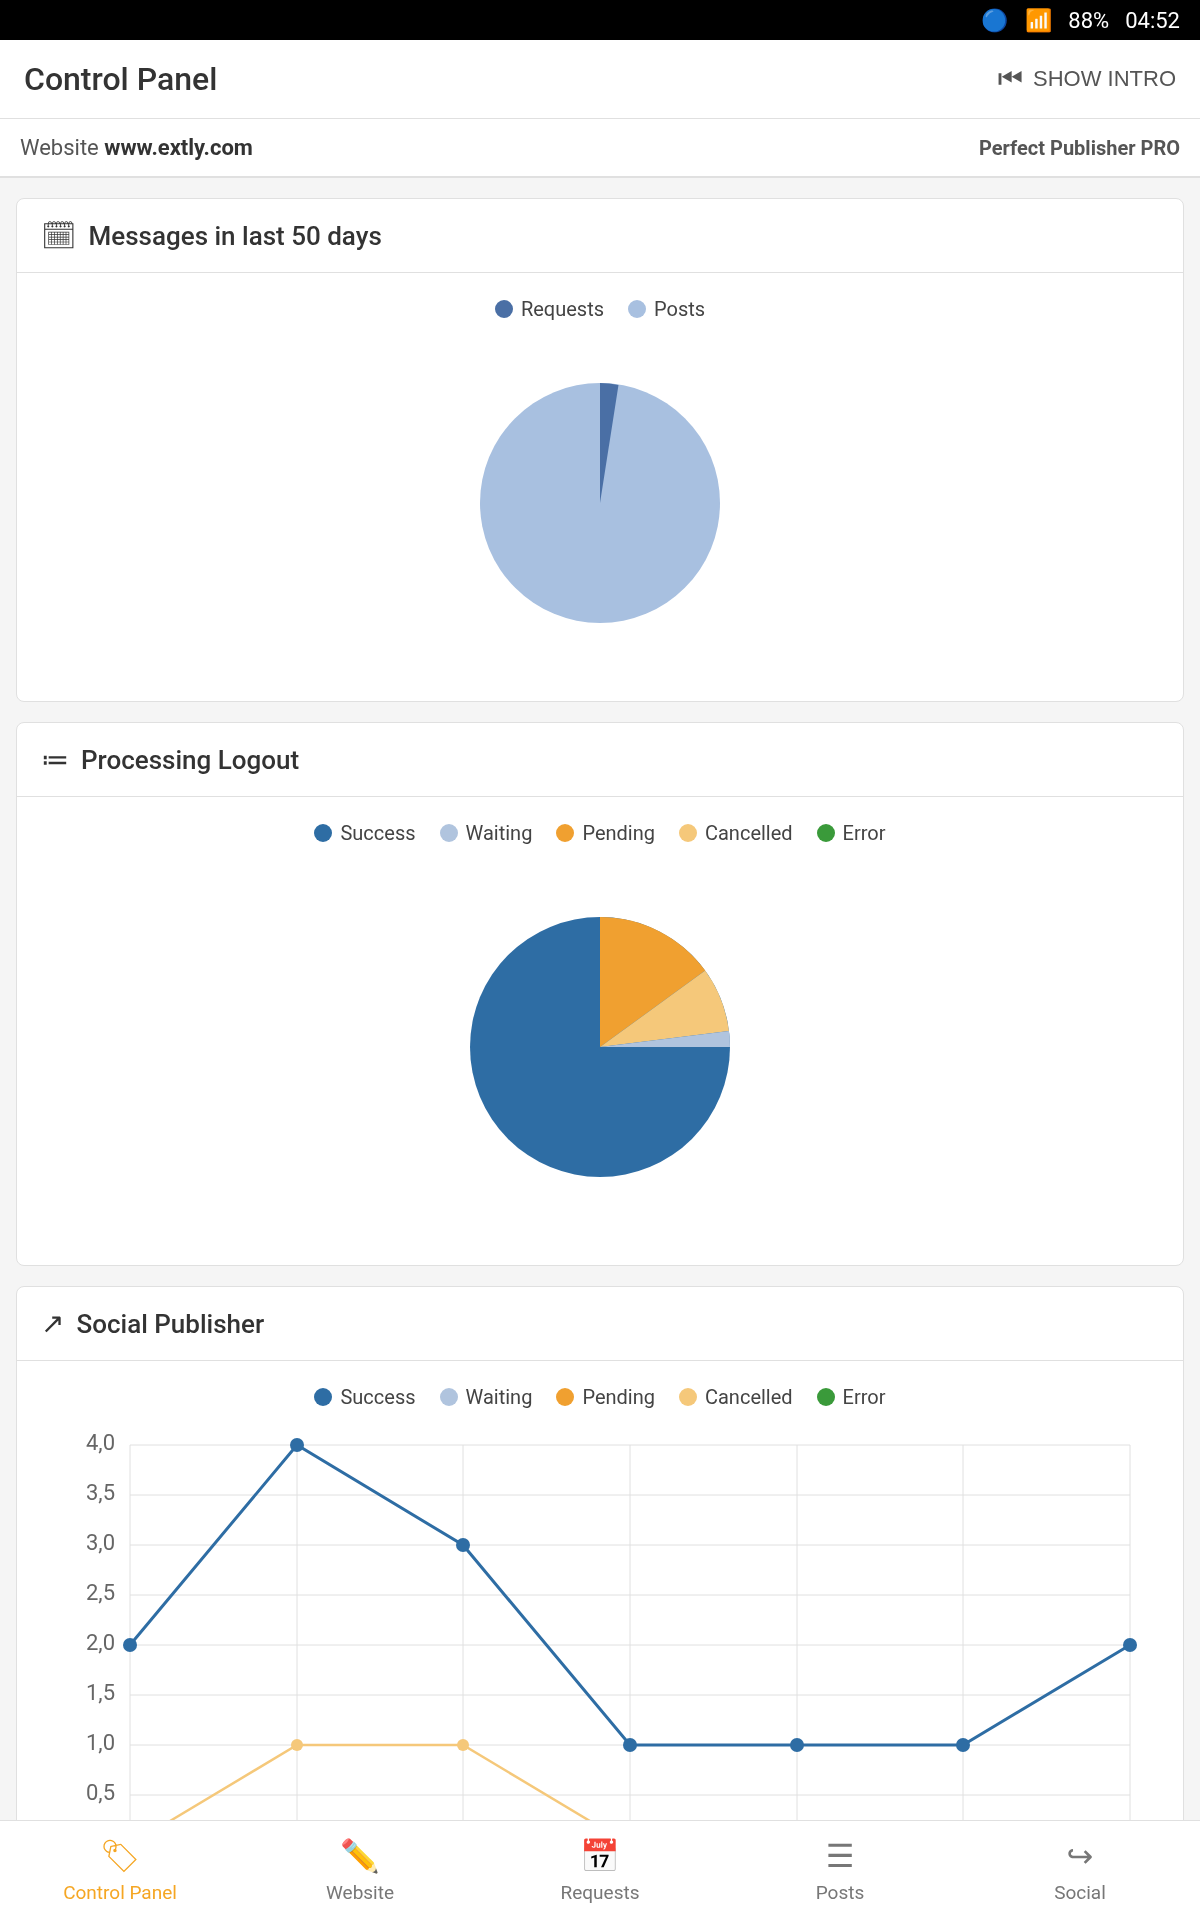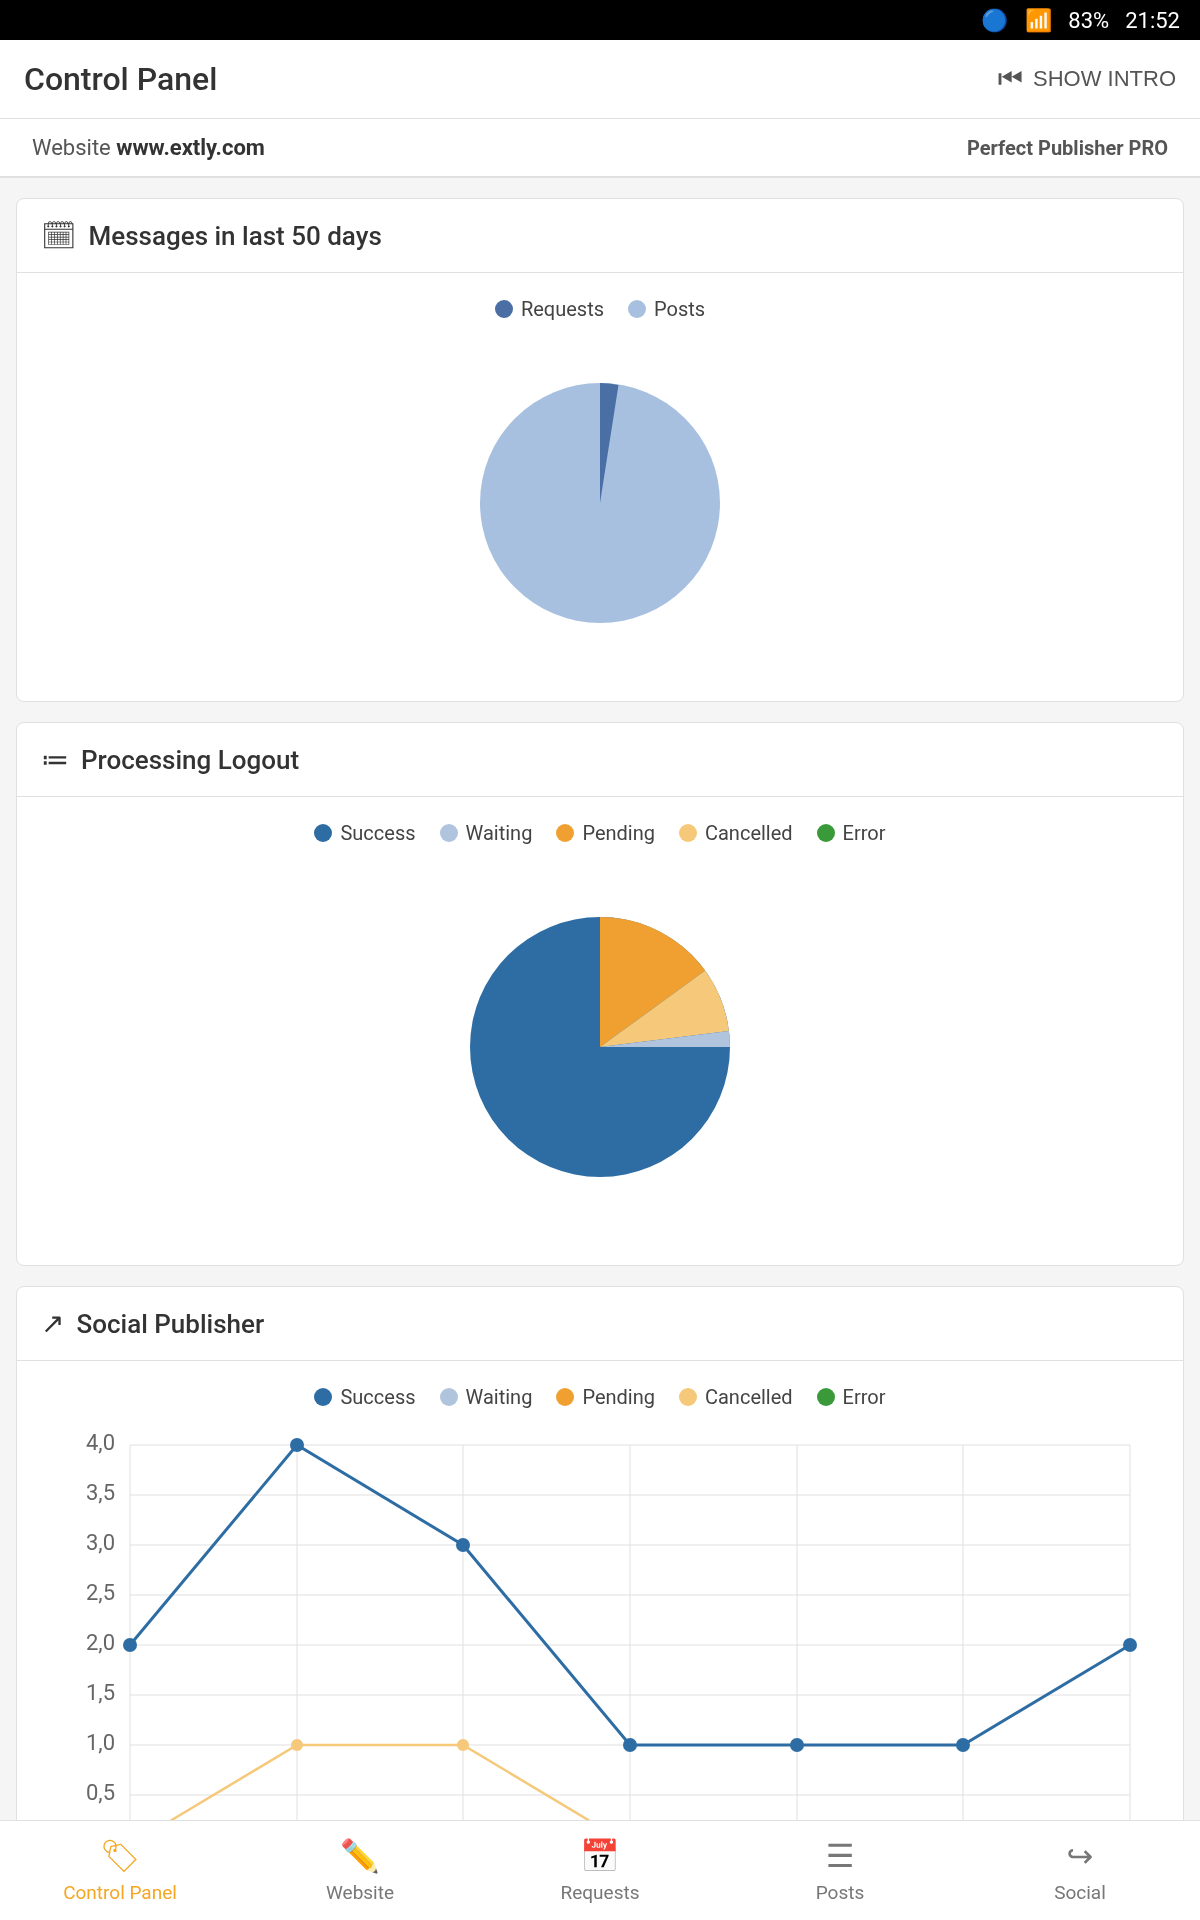--- a/index.html
+++ b/index.html
@@ -50,21 +50,21 @@
       font-weight: 500;
     }
     .show-intro-btn .icon-skip {
       font-size: 28px;
       color: #555;
     }
 
     
     .website-bar {
       background: #fff;
-      padding: 16px 32px;
+      padding: 16px 20px;
       display: flex;
       align-items: center;
       justify-content: space-between;
       border-bottom: 2px solid #e0e0e0;
       font-size: 22px;
       color: #555;
     }
     .website-bar strong { color: #333; }
     .publisher-badge { color: #888; font-size: 20px; }
     .publisher-badge span { font-weight: 700; color: #555; margin-top: 28px; }
@@ -149,22 +149,22 @@
     .nav-item.active { color: #f5a623; }
     .nav-item .nav-icon { font-size: 32px; }
     .nav-item .nav-label { font-size: 19px; }
   </style>
 </head>
 <body>
 
 <div class="status-bar">
   <span>🔵</span>
   <span>📶</span>
-  <span>83%</span>
-  <span>21:52</span>
+  <span>88%</span>
+  <span>04:52</span>
 </div>
 
 <div class="app-header">
   <span class="app-header-title">Control Panel</span>
   <button class="show-intro-btn">
     <span class="icon-skip">⏮</span>
     <span>SHOW INTRO</span>
   </button>
 </div>
 

